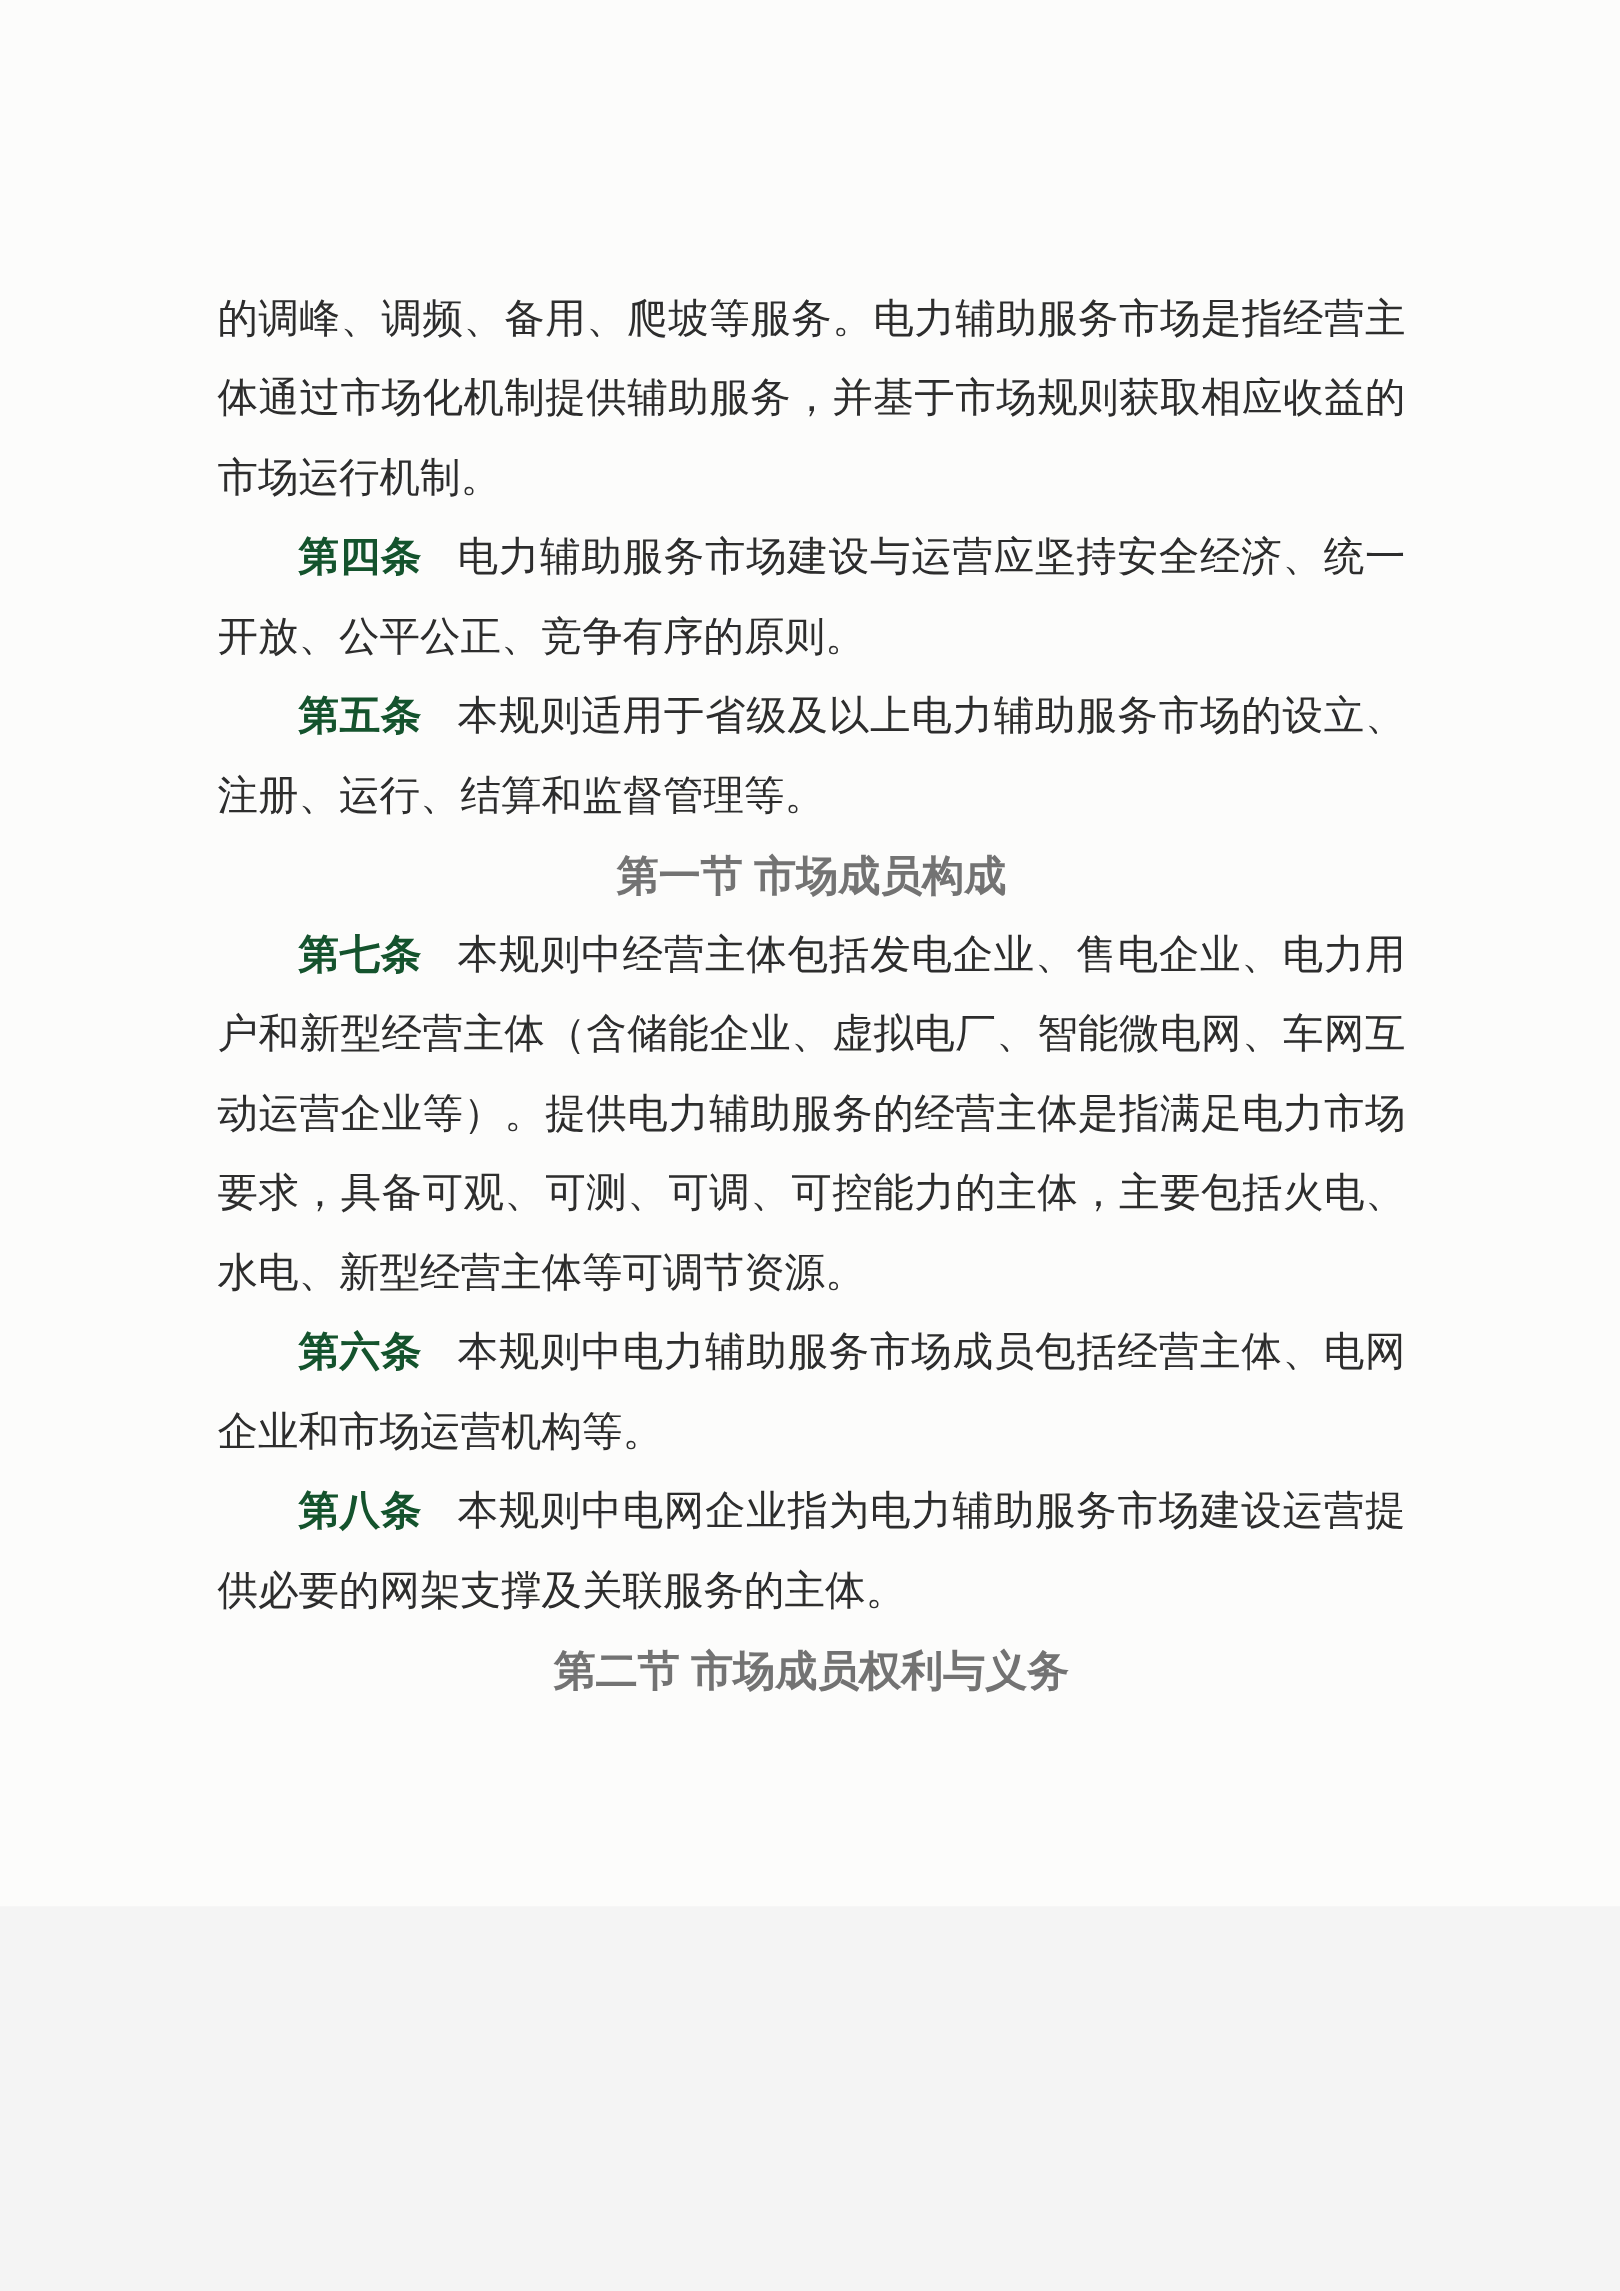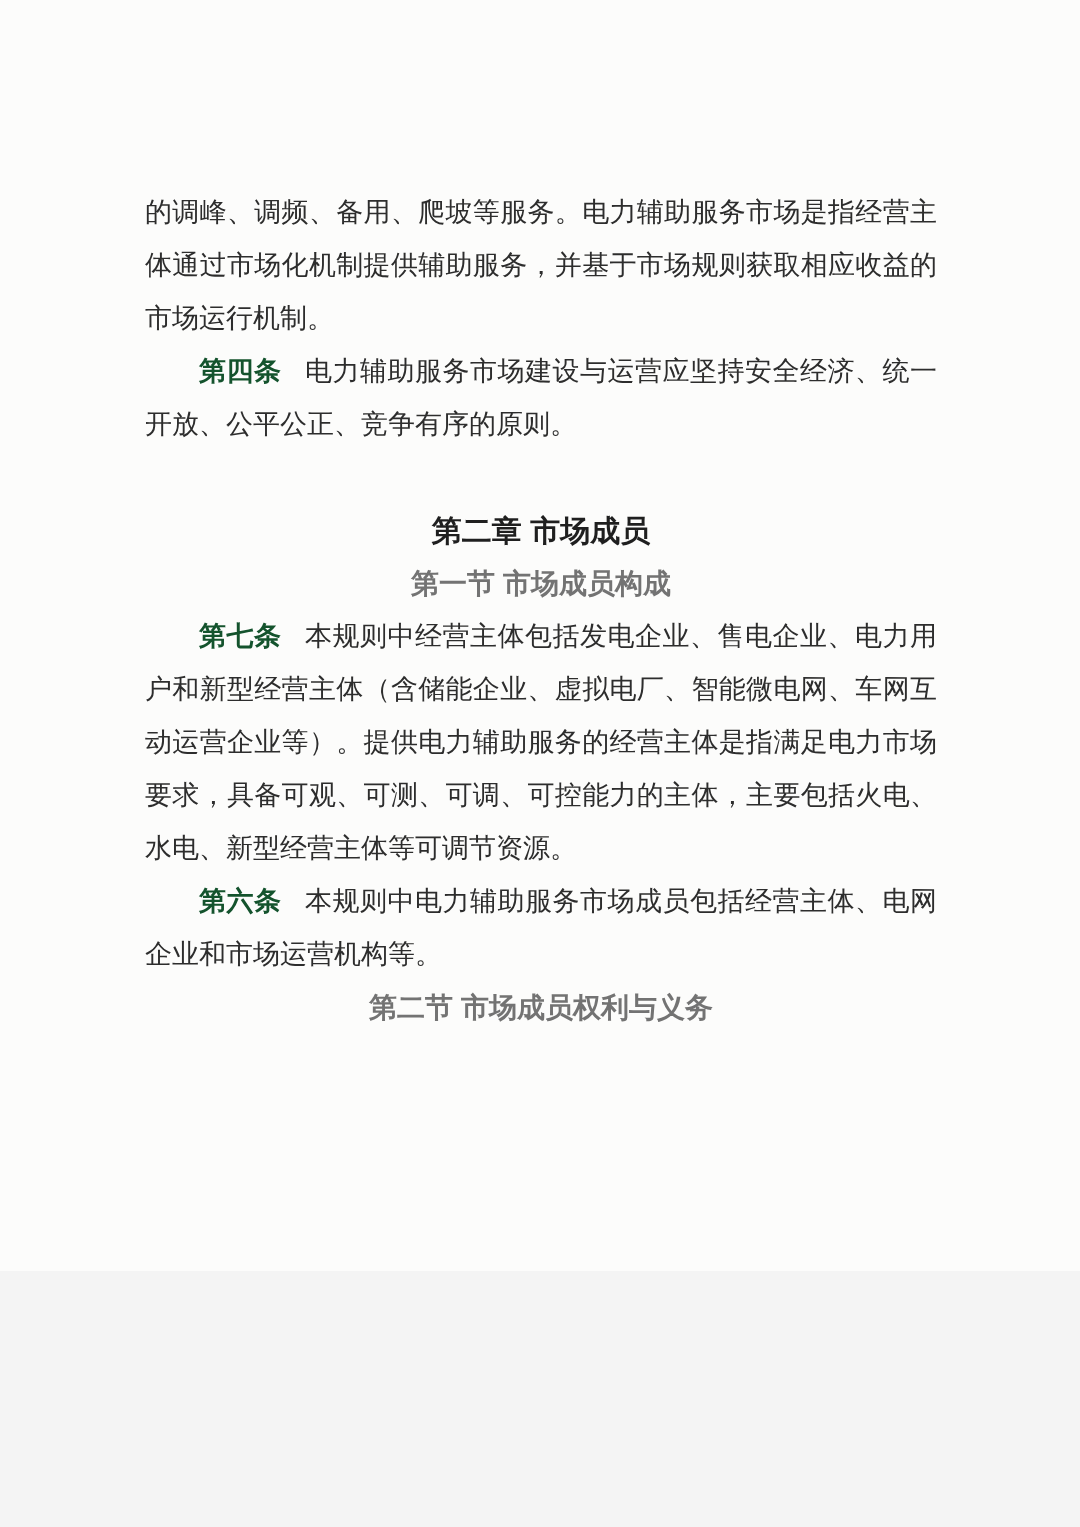--- a/index.html
+++ b/index.html
@@ -74,35 +74,42 @@
 
     <p class="para">
       <span>的调峰、调频、备用、爬坡等服务。电力辅助服务市场是指经营主体通过市场化机制提供辅助服务，并基于市场规则获取相应收益的市场运行机制。</span>
     </p>
 
     <p class="para indent">
       <span class="article-label">第四条</span>
       <span>电力辅助服务市场建设与运营应坚持安全经济、统一开放、公平公正、竞争有序的原则。</span>
     </p>
 
+    <p class="para indent">
+      <span class="article-label">第五条</span>
+      <span>本规则适用于省级及以上电力辅助服务市场的设立、注册、运行、结算和监督管理等。</span>
+    </p>
 
-    <h2 class="chapter-heading">第二章 市场成员</h2>
 
     <h3 class="section-heading">第一节 市场成员构成</h3>
 
     <p class="para indent">
       <span class="article-label">第七条</span>
       <span>本规则中经营主体包括发电企业、售电企业、电力用户和新型经营主体（含储能企业、虚拟电厂、智能微电网、车网互动运营企业等）。提供电力辅助服务的经营主体是指满足电力市场要求，具备可观、可测、可调、可控能力的主体，主要包括火电、水电、新型经营主体等可调节资源。</span>
     </p>
 
     <p class="para indent">
       <span class="article-label">第六条</span>
       <span>本规则中电力辅助服务市场成员包括经营主体、电网企业和市场运营机构等。</span>
     </p>
 
+    <p class="para indent">
+      <span class="article-label">第八条</span>
+      <span>本规则中电网企业指为电力辅助服务市场建设运营提供必要的网架支撑及关联服务的主体。</span>
+    </p>
 
 
     <h3 class="section-heading">第二节 市场成员权利与义务</h3>
 
   </div>
 
   <div class="page-number">— 2 —</div>
 </div>
 
 </body></html>

